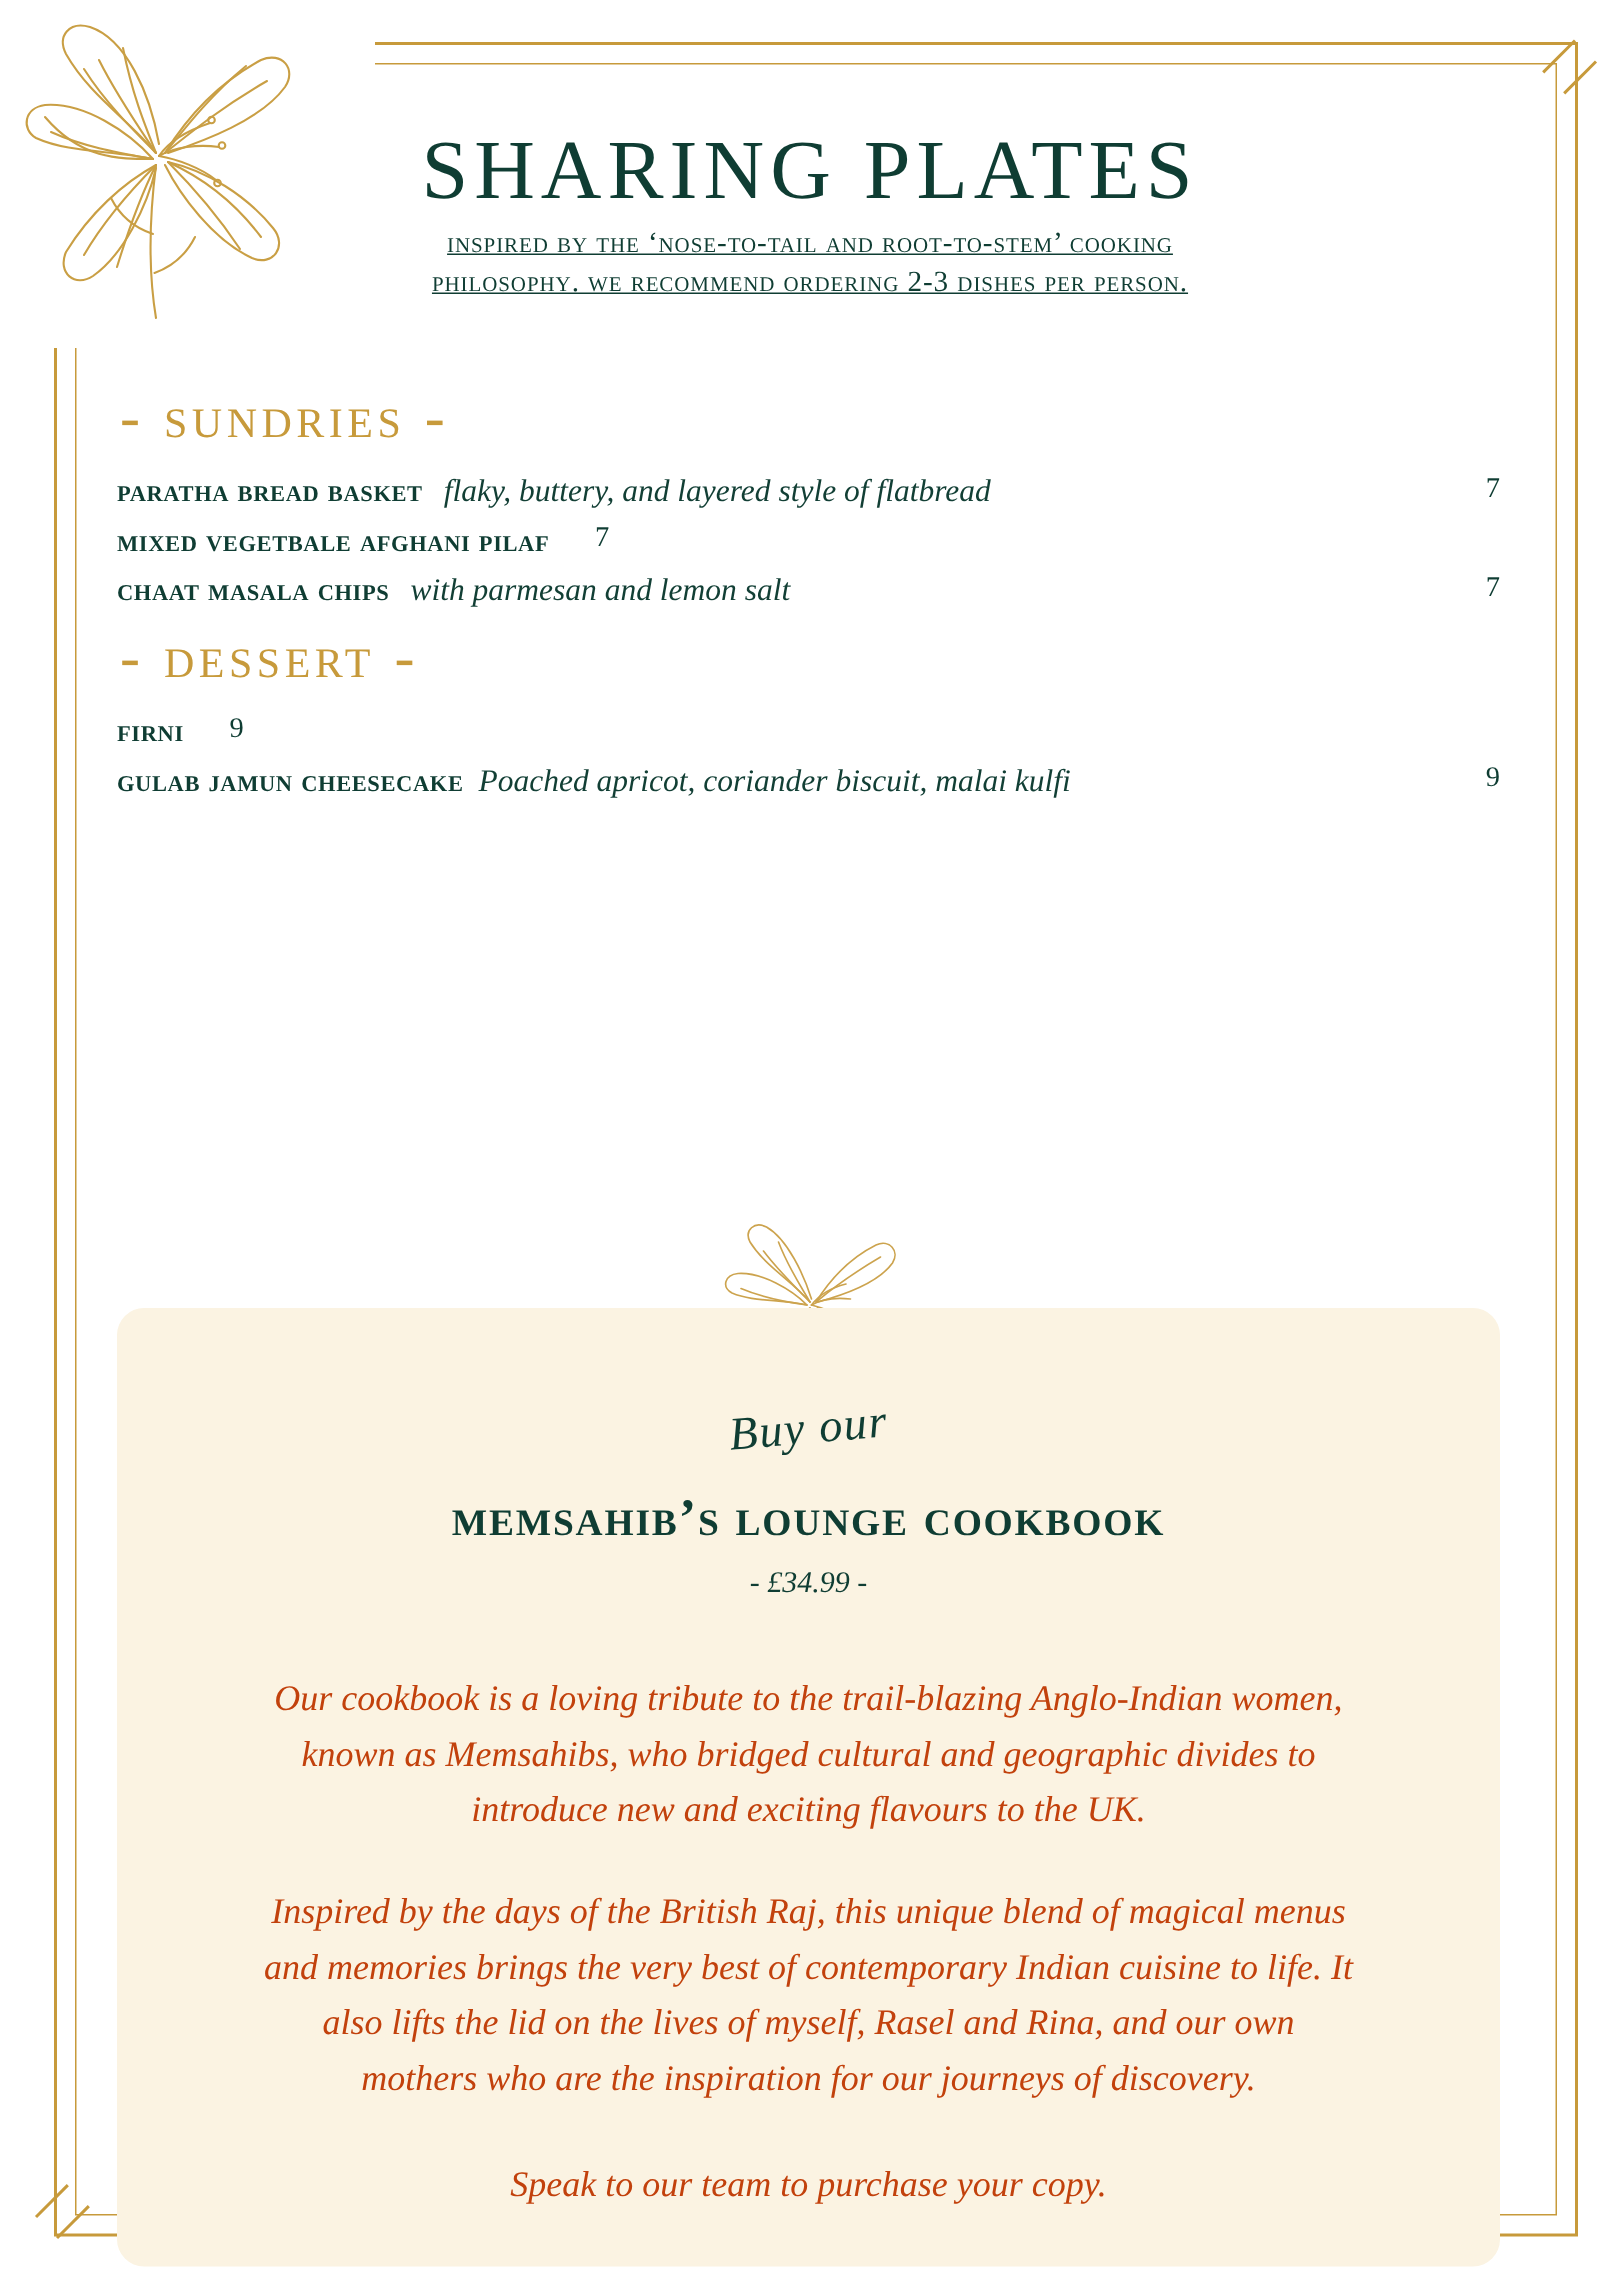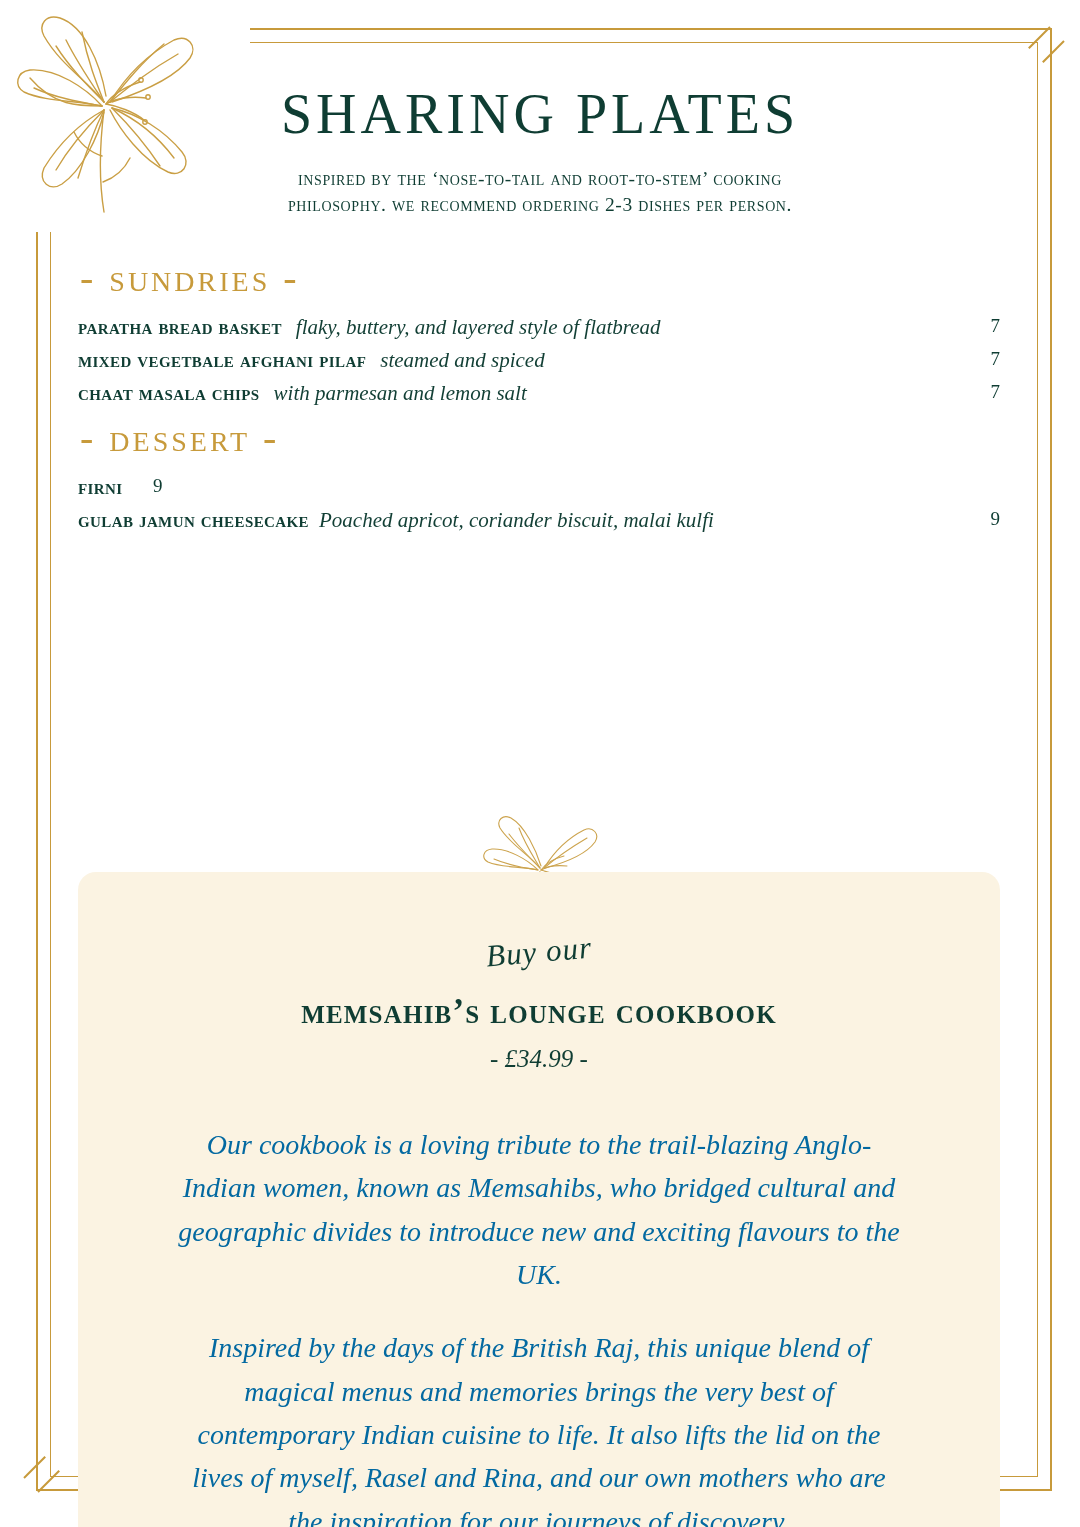--- a/index.html
+++ b/index.html
@@ -71,28 +71,29 @@
   .header h1 {
     margin: 0;
     font-family: "Liberation Serif", serif;
     font-weight: 400;
     font-size: 56px;
     letter-spacing: 4px;
     color: #0f3d33;
     line-height: 1.1;
   }
   .header .sub {
-    margin: 20px auto 0;
+    margin: 4px auto 0;
     width: 720px;
     font-size: 19.5px;
     letter-spacing: 0.6px;
     color: #0f3d33;
     line-height: 1.35;
     font-variant: small-caps;
     text-transform: lowercase;
+    text-decoration: underline;
   }
   .header .sub span { display: block; }
 
   
   .menu {
     position: absolute;
     left: 78px; top: 254px;
     width: 922px;
   }
   .section-title {
@@ -159,28 +160,28 @@
     margin: 0;
     font-size: 35px;
     font-weight: 700;
     color: #0f3d33;
     font-variant: small-caps;
     text-transform: lowercase;
     letter-spacing: 1.2px;
   }
   .cookbook .price-line {
     margin: 8px 0 0;
-    font-size: 25px;
+    font-size: 20px;
     color: #0f3d33;
   }
   .cookbook p {
-    font-size: 28px;
+    font-size: 24px;
     font-style: italic;
     line-height: 1.55;
-    color: #0369a1;
+    color: #c2410c;
     margin: 30px 0 0;
   }
   .cookbook p.p1 { margin-top: 44px; }
   .cookbook p.last { margin-top: 34px; }
 </style>
 </head>
 <body>
 
 <div class="frame-outer"></div>
 <div class="frame-inner"></div>
@@ -262,21 +263,20 @@
 
   <h2 class="section-title">- Sundries -</h2>
 
   <div class="row">
     <span class="name">Paratha Bread Basket</span>
     <span class="desc">flaky, buttery, and layered style of flatbread</span>
     <span class="price">7</span>
   </div>
   <div class="row">
     <span class="name">Mixed Vegetbale Afghani Pilaf</span>
-    <span class="desc">steamed and spiced</span>
     <span class="price">7</span>
   </div>
   <div class="row">
     <span class="name">Chaat Masala Chips</span>
     <span class="desc">with parmesan and lemon salt</span>
     <span class="price">7</span>
   </div>
 
   <h2 class="section-title dessert">- Dessert -</h2>
 

